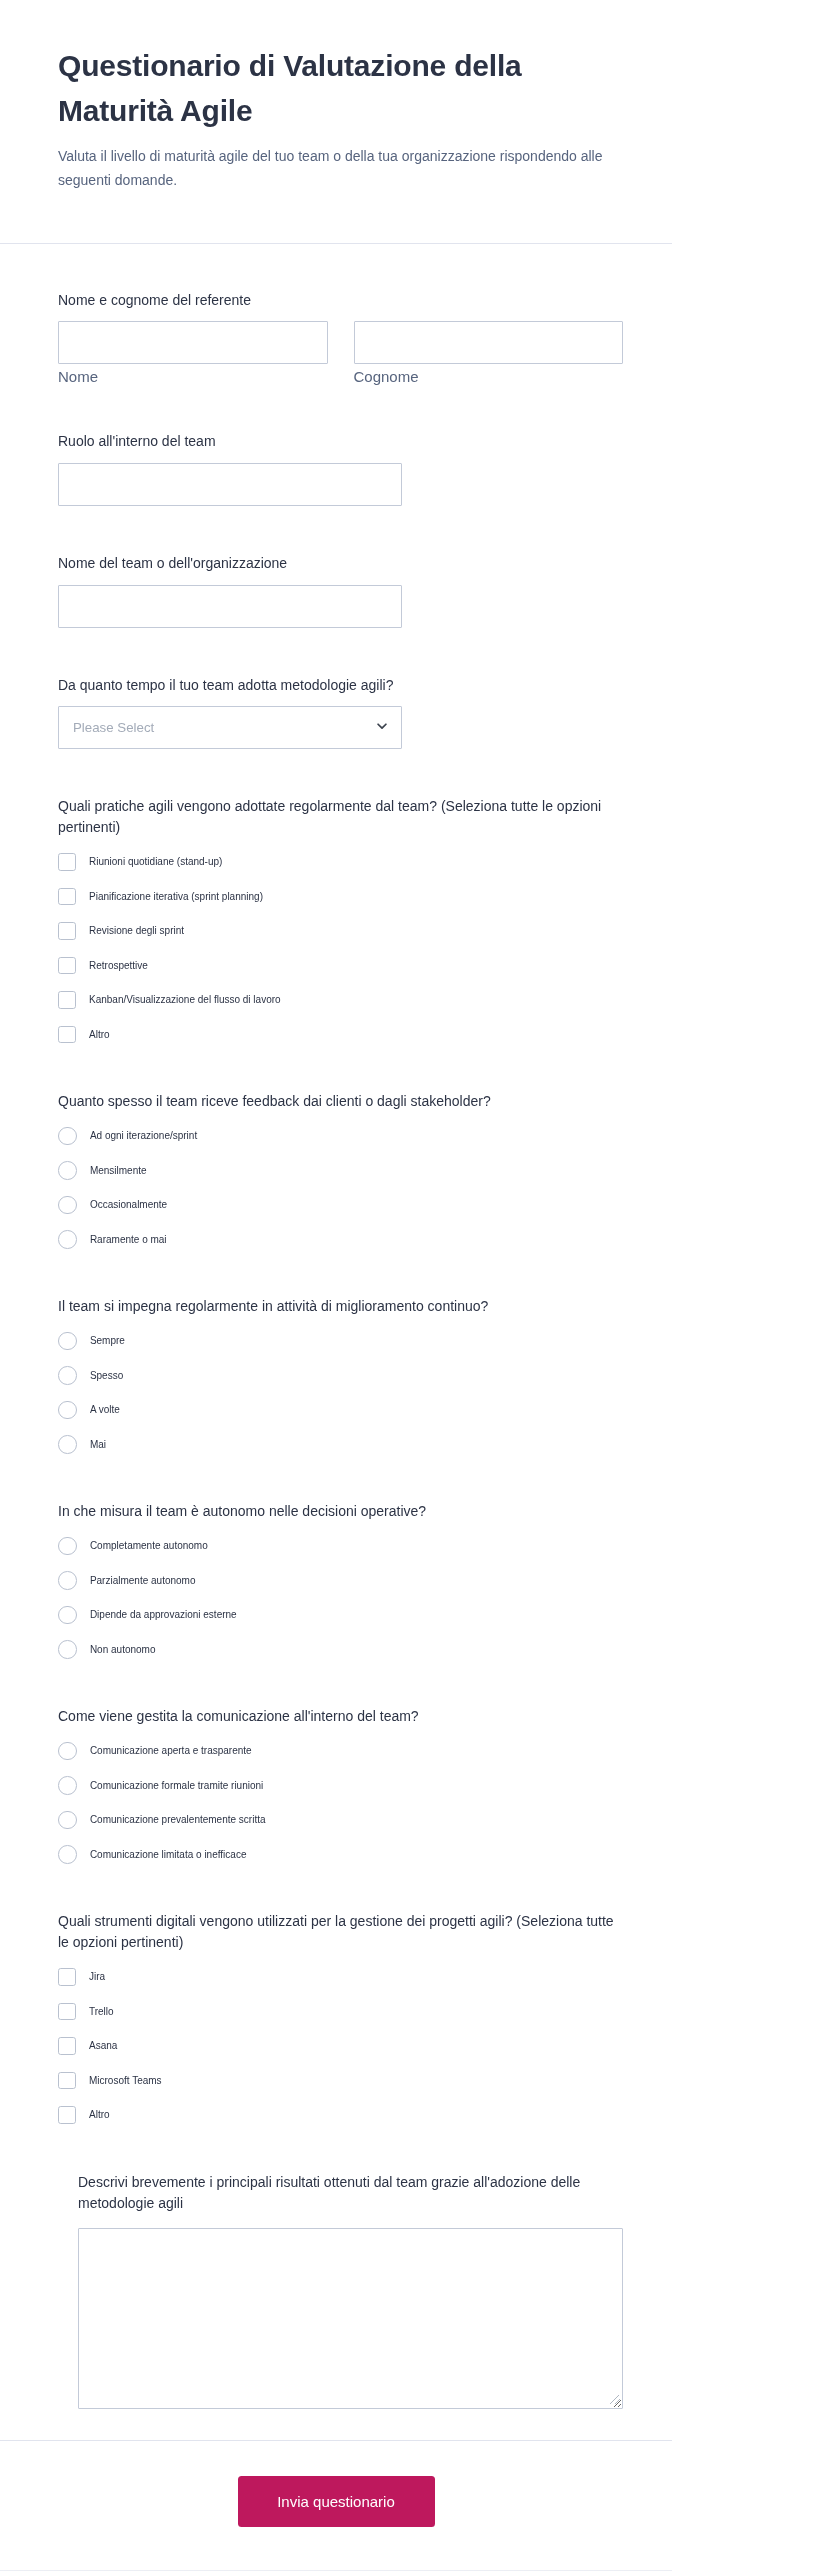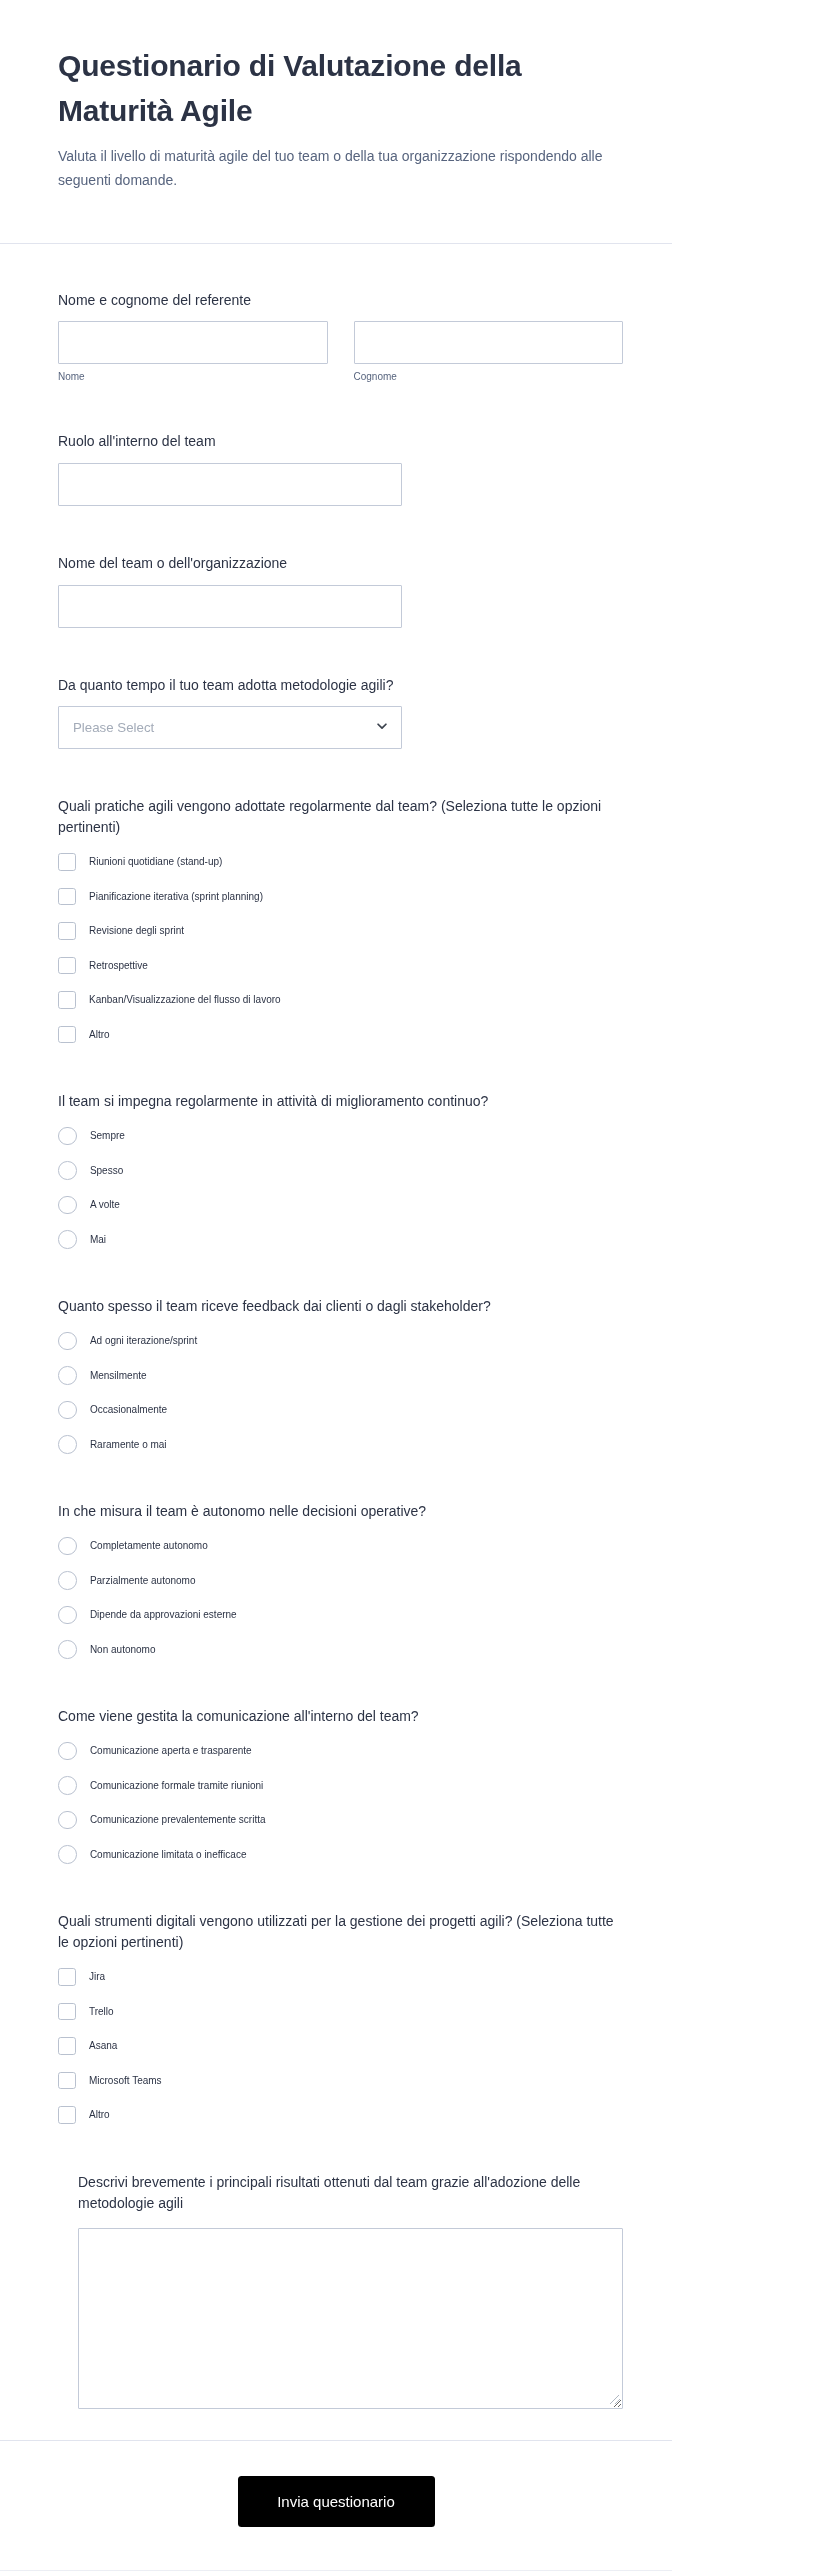--- a/index.html
+++ b/index.html
@@ -44,21 +44,21 @@
   }
   .text-input {
     height:43px; width:100%;
     padding:0 13.3px; font-size:13.3px; color:#2c3345; outline:none;
   }
   .half { width:344px; }
 
   .name-row { display:flex; gap:26px; }
   .name-col { flex:1; }
   .sublabel {
-    font-size:10px; line-height:15px; color:#57647e; margin-top:5.3px;
+    font-size:15px; line-height:15px; color:#57647e; margin-top:5.3px;
   }
 
   .select-box {
     width:344px; height:43px;
     display:flex; align-items:center; justify-content:space-between;
     padding:0 12.4px 0 14px; cursor:pointer;
   }
   .select-value { font-size:13.3px; color:#a3abb8; }
   .chevron { width:14px; height:14px; flex:0 0 auto; }
 
@@ -94,21 +94,21 @@
 
   
   .submit-area {
     border-top:0.9px solid #e1e4ee;
     border-bottom:0.9px solid #eceef4;
     padding:35px 0 43px 0;
     display:flex; justify-content:center;
   }
   .submit-btn {
     width:197px; height:51px;
-    background:#000000; color:#ffffff;
+    background:#be185d; color:#ffffff;
     border:none; border-radius:3.5px;
     font-family:"Liberation Sans", sans-serif;
     font-size:15px; font-weight:500; cursor:pointer;
   }
 </style>
 </head>
 <body>
 
 <div class="form-card">
   <div class="header">
@@ -159,58 +159,58 @@
             <input class="cb" type="checkbox" style="">
             <label class="opt-label">Kanban/Visualizzazione del flusso di lavoro</label>
           </div>
           <div class="opt-row">
             <input class="cb" type="checkbox" style="">
             <label class="opt-label">Altro</label>
           </div>
         </div>
       </div>
       <div class="q">
+        <div class="q-label opt-gap">Quanto spesso il team riceve feedback dai clienti o dagli stakeholder?</div>
+        <div>
+          <div class="opt-row">
+            <input class="rd" type="radio" name="question-feedback-frequenza" style="">
+            <label class="opt-label">Ad ogni iterazione/sprint</label>
+          </div>
+          <div class="opt-row">
+            <input class="rd" type="radio" name="question-feedback-frequenza" style="">
+            <label class="opt-label">Mensilmente</label>
+          </div>
+          <div class="opt-row">
+            <input class="rd" type="radio" name="question-feedback-frequenza" style="">
+            <label class="opt-label">Occasionalmente</label>
+          </div>
+          <div class="opt-row">
+            <input class="rd" type="radio" name="question-feedback-frequenza" style="">
+            <label class="opt-label">Raramente o mai</label>
+          </div>
+        </div>
+      </div>
+      <div class="q">
         <div class="q-label opt-gap">Il team si impegna regolarmente in attività di miglioramento continuo?</div>
         <div>
           <div class="opt-row">
             <input class="rd" type="radio" name="question-miglioramento-continuo" style="">
             <label class="opt-label">Sempre</label>
           </div>
           <div class="opt-row">
             <input class="rd" type="radio" name="question-miglioramento-continuo" style="">
             <label class="opt-label">Spesso</label>
           </div>
           <div class="opt-row">
             <input class="rd" type="radio" name="question-miglioramento-continuo" style="">
             <label class="opt-label">A volte</label>
           </div>
           <div class="opt-row">
             <input class="rd" type="radio" name="question-miglioramento-continuo" style="">
             <label class="opt-label">Mai</label>
-          </div>
-        </div>
-      </div>
-      <div class="q">
-        <div class="q-label opt-gap">Quanto spesso il team riceve feedback dai clienti o dagli stakeholder?</div>
-        <div>
-          <div class="opt-row">
-            <input class="rd" type="radio" name="question-feedback-frequenza" style="">
-            <label class="opt-label">Ad ogni iterazione/sprint</label>
-          </div>
-          <div class="opt-row">
-            <input class="rd" type="radio" name="question-feedback-frequenza" style="">
-            <label class="opt-label">Mensilmente</label>
-          </div>
-          <div class="opt-row">
-            <input class="rd" type="radio" name="question-feedback-frequenza" style="">
-            <label class="opt-label">Occasionalmente</label>
-          </div>
-          <div class="opt-row">
-            <input class="rd" type="radio" name="question-feedback-frequenza" style="">
-            <label class="opt-label">Raramente o mai</label>
           </div>
         </div>
       </div>
       <div class="q">
         <div class="q-label opt-gap">In che misura il team è autonomo nelle decisioni operative?</div>
         <div>
           <div class="opt-row">
             <input class="rd" type="radio" name="question-autonomia-decisioni" style="">
             <label class="opt-label">Completamente autonomo</label>
           </div>

